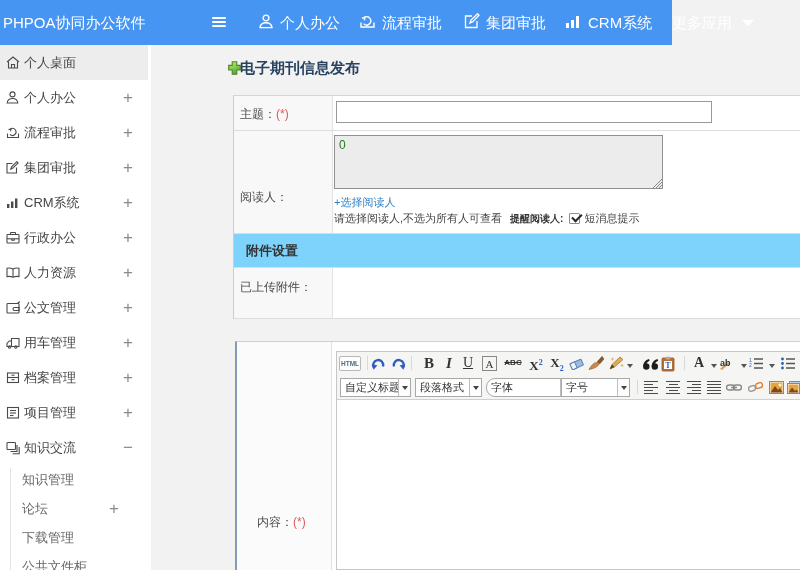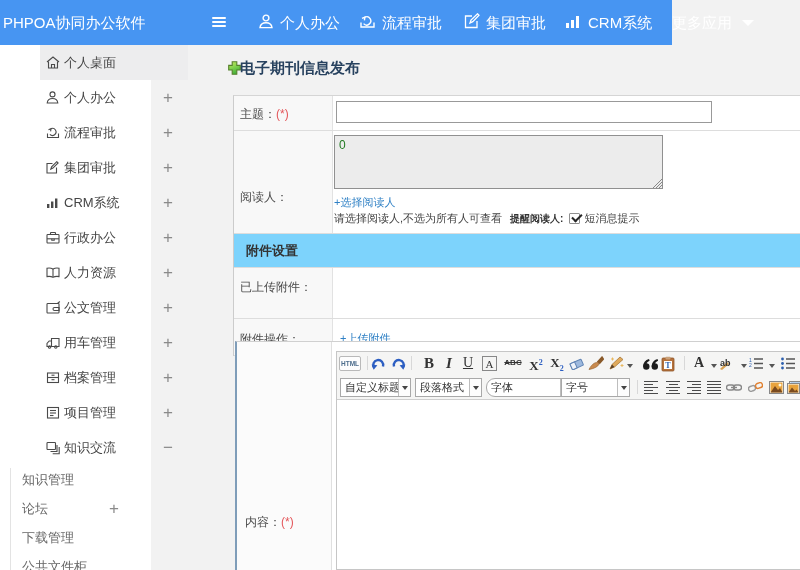--- a/index.html
+++ b/index.html
@@ -11,21 +11,21 @@
 #topbar { position:absolute; left:0; top:0; width:672px; height:45px; background:#4795f2; color:#fff; }
 #logo { position:absolute; left:3px; top:0; line-height:45px; font-size:15px; color:#fff; }
 #burger { position:absolute; left:212px; top:17px; width:14px; }
 #burger div { height:2.2px; background:#fff; margin-bottom:1.9px; border-radius:1px; }
 .navitem { position:absolute; top:0; height:45px; line-height:45px; font-size:15px; color:#fff; white-space:nowrap; }
 .navitem svg { vertical-align:-1px; margin-right:6px; }
 #caret { position:absolute; left:742px; top:20px; width:0; height:0; border-left:6px solid transparent; border-right:6px solid transparent; border-top:6px solid #fff; }
 
 
 #sidebar { position:absolute; left:0; top:45px; width:151px; height:525px; background:#fff; }
-.sitem { position:relative; width:148px; height:35px; line-height:35px; font-size:13px; color:#454545;margin-left:40px; }
+.sitem { position:relative; width:148px; height:35px; line-height:35px; font-size:13px; color:#454545; }
 .sitem.active { background:#ededee; }
 .sitem svg { position:absolute; left:6px; top:11px; }
 .sitem .txt { position:absolute; left:24px; top:0; }
 .sitem .plus { position:absolute; left:121px; top:0; width:14px; text-align:center; font-size:17px; color:#8a8a8a; font-weight:400; }
 .subwrap { position:relative; }
 .subwrap .vline { position:absolute; left:10px; top:3px; bottom:0; width:1px; background:#e3e3e3; }
 .subitem { position:relative; width:148px; height:29px; line-height:29px; font-size:13px; color:#666; padding-left:22px; }
 .subitem .plus { position:absolute; left:107px; top:0; width:14px; text-align:center; font-size:17px; color:#8a8a8a; }
 
 
@@ -52,21 +52,21 @@
 #hint-line .cb:after { content:""; position:absolute; left:1.5px; top:0px; width:7.5px; height:4px; border-left:2.2px solid #272727; border-bottom:2.2px solid #272727; transform:rotate(-45deg); }
 #row-attach-head { height:34px; background:#7dd3fc; }
 #row-attach-head .hd { position:absolute; left:12px; top:0; line-height:34px; font-size:13px; font-weight:bold; color:#333; }
 #row-uploaded { height:51px; }
 #row-attach-op { height:37px; }
 #link-upload { position:absolute; left:6px; top:12px; font-size:11px; color:#2f80c5; }
 
 
 #brow { position:absolute; left:235px; top:341px; width:565px; height:229px; background:#fff; border-top:1px solid #d0d0d0; border-left:2px solid #7f9db9; }
 #brow .blabel { position:absolute; left:0; top:0; bottom:0; width:95px; background:#fbfbfb; border-right:1px solid #e0e0e0; }
-#brow .blabel > span { position:absolute; left:8px; top:172px; font-size:12px; color:#4a4a4a; white-space:nowrap; }
+#brow .blabel > span { position:absolute; left:20px; top:172px; font-size:12px; color:#4a4a4a; white-space:nowrap; }
 
 
 #editor { position:absolute; left:336px; top:351px; width:464px; height:219px; border:1px solid #c6c6c6; border-right:none; background:#fff; }
 #toolbar { height:48px; background:#f5f5f4; border-bottom:1px solid #cfcfcf; position:relative; }
 .tsep { position:absolute; top:4px; width:1px; height:14px; background:#d8d8d8; }
 .tbtn { position:absolute; top:0; height:22px; line-height:22px; font-size:13px; color:#333; text-align:center; }
 .serif { font-family:"Liberation Serif",serif; }
 .tcaret { display:inline-block; width:0; height:0; border-left:3px solid transparent; border-right:3px solid transparent; border-top:4px solid #555; vertical-align:2px; margin-left:2px; }
 .tsel { position:absolute; top:26px; height:19px; border:1px solid #a9a9a9; background:#fff; font-size:11px; color:#333; line-height:17px; padding-left:4px; }
 .tsel .sc { position:absolute; right:0; top:0; bottom:0; width:12px; border-left:1px solid #bdbdbd; background:#fdfdfd; }
@@ -262,28 +262,20 @@
   </div>
   <div class="frow" id="row-attach-head">
       <div class="hd">附件设置</div>
     </div>
   <div class="frow" id="row-uploaded">
     <div class="flabel">
         <span class="lab" style="top:11px;">已上传附件：</span>
       </div>
     <div class="fcontent" style="height:34px;"></div>
   </div>
-  <div class="frow" id="row-attach-op">
-    <div class="flabel">
-        <span class="lab" style="top:12px;">附件操作：</span>
-      </div>
-    <div class="fcontent" style="height:36px;">
-        <div id="link-upload">+上传附件</div>
-      </div>
-  </div>
 </div>
 
 <div id="brow">
   <div class="blabel">
       <span>内容：<span class="red">(*)</span></span>
     </div>
 </div>
 
 <div id="editor">
   <div id="toolbar">

